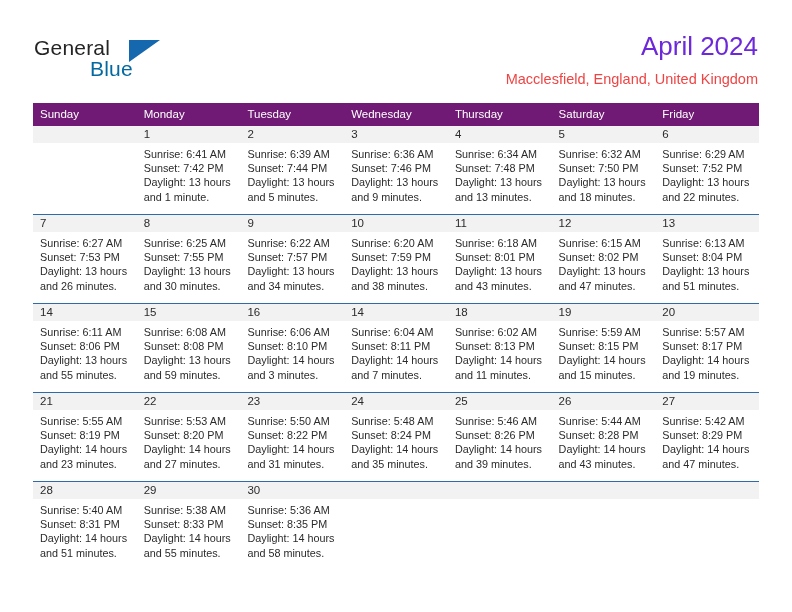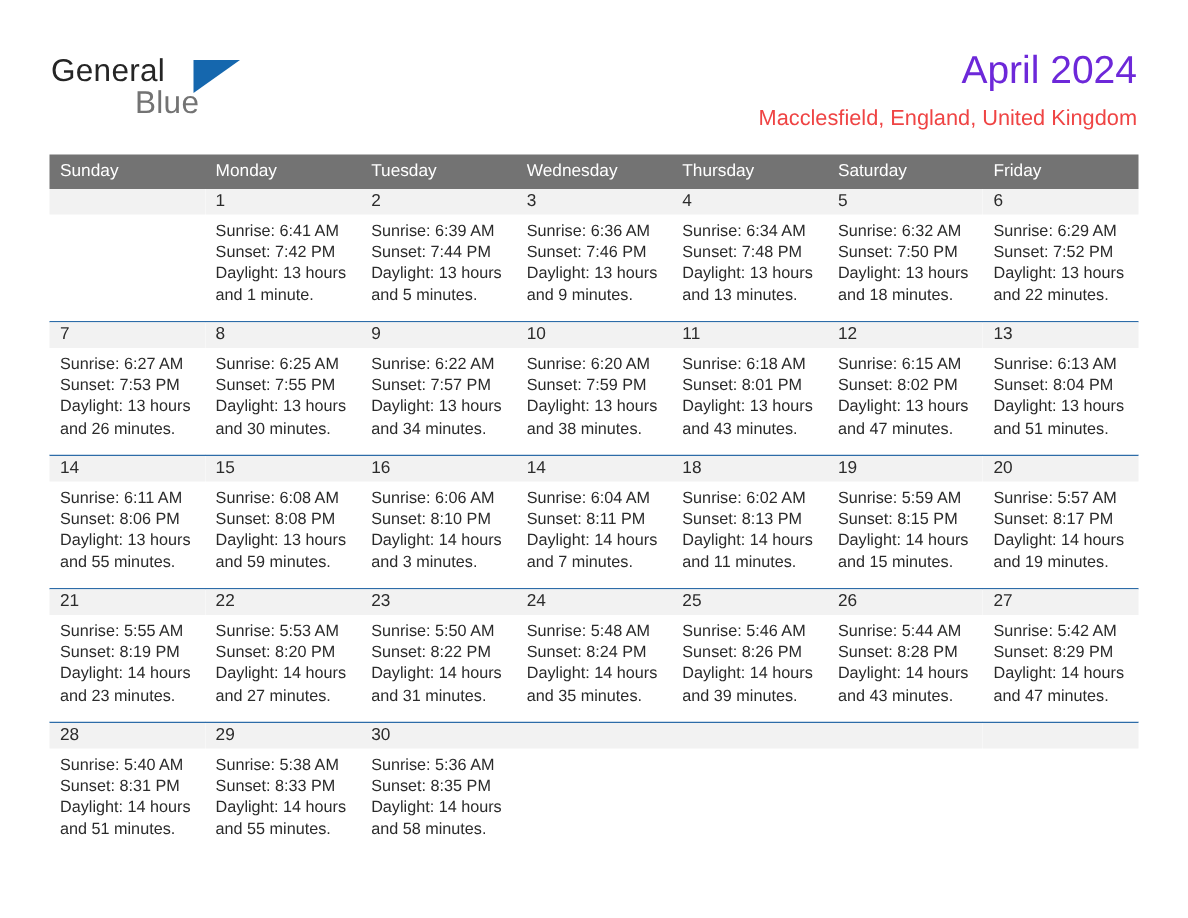--- a/index.html
+++ b/index.html
@@ -46,21 +46,21 @@
     letter-spacing: .2px;
     color: #252525;
     font-family: Liberation Sans, sans-serif;
   }
   .logo-blue {
     position: absolute;
     left: 56px;
     top: 21px;
     font-size: 21px;
     letter-spacing: .2px;
-    color: #737373;
+    color: #0369a1;
     font-family: "Liberation Sans", sans-serif;
   }
   .logo-tri {
     position: absolute;
     left: 95px;
     top: 4px;
     width: 0;
     height: 0;
     border-left: 31px solid #1567ae;
     border-bottom: 22px solid transparent;
@@ -90,21 +90,21 @@
   .calendar {
     position: absolute;
     left: 33px;
     top: 103px;
     width: 726px;
   }
 
   .weekdays {
     display: flex;
     width: 100%;
-    background: #737373;
+    background: #701a75;
   }
   .weekday {
     flex: 1 1 0;
     box-sizing: border-box;
     padding: 4px 0 5px 7px;
     font-size: 11.5px;
     color: #ffffff;
     line-height: 14px;
     white-space: nowrap;
   }

